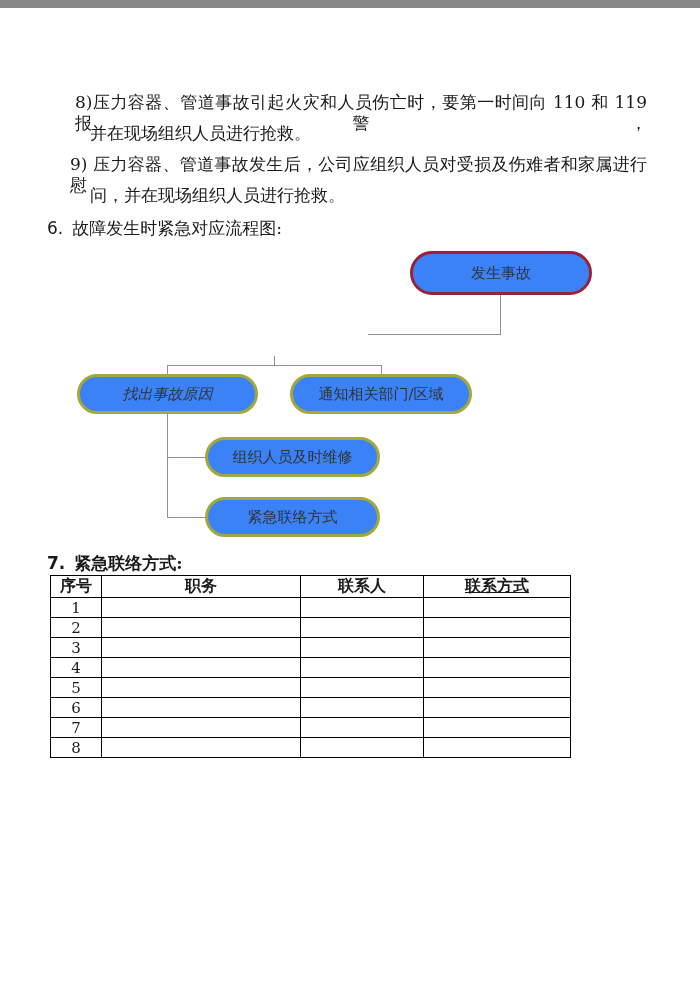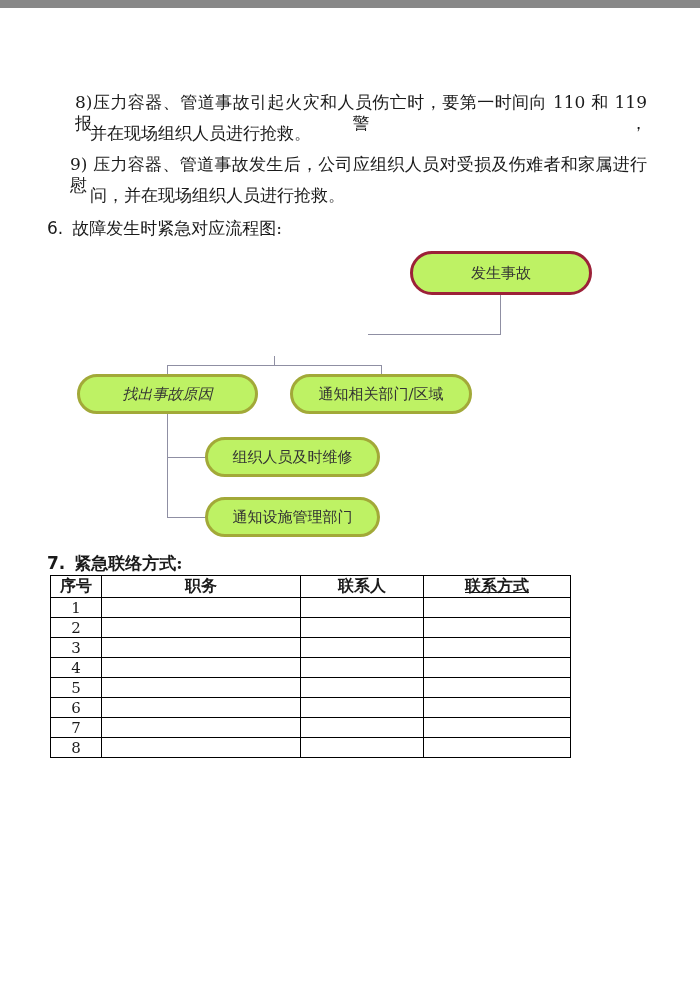--- a/index.html
+++ b/index.html
@@ -36,21 +36,21 @@
   .heading.bold { font-weight: bold; }
   
   .flowchart {
     position: absolute;
     left: 50px; top: 240px;
     width: 560px; height: 300px;
   }
   .node {
     position: absolute;
     box-sizing: border-box;
-    background: #bef264;
+    background: #3b82f6;
     border: 3px solid #999;
     border-radius: 22px;
     display: flex;
     align-items: center;
     justify-content: center;
     font-size: 15px;
     color: #333333;
     z-index: 2;
   }
   .connector { position: absolute; background: #8f8fa3; z-index: 1; }
@@ -113,21 +113,21 @@
     <div class="connector c5" style="background-color: rgb(143, 143, 163);"></div>
     <div class="connector c6" style="background-color: rgb(143, 143, 163);"></div>
     <div class="connector c7" style="background-color: rgb(143, 143, 163);"></div>
     <div class="connector c8" style="background-color: rgb(143, 143, 163);"></div>
     <div class="connector c9" style="background-color: rgb(143, 143, 163);"></div>
 
     <div class="node n-accident" style="border-color: rgb(156, 33, 56);">发生事故</div>
     <div class="node n-findcause" style="border-color: rgb(162, 169, 56); font-style: italic;">找出事故原因</div>
     <div class="node n-notifydep" style="border-color: rgb(162, 169, 56);">通知相关部门/区域</div>
     <div class="node n-organize" style="border-color: rgb(162, 169, 56);">组织人员及时维修</div>
-    <div class="node n-supplier" style="border-color: rgb(162, 169, 56);">通知设施管理部门</div>
+    <div class="node n-supplier" style="border-color: rgb(162, 169, 56);">紧急联络方式</div>
   </div>
 
   <div class="heading bold" style="left:47px; top:544px;text-align:center;">
     <span class="marker">7.</span><span>紧急联络方式:</span>
   </div>
 
   <table class="contact-table">
     <thead>
       <tr>
         <th class="col-no">序号</th>

